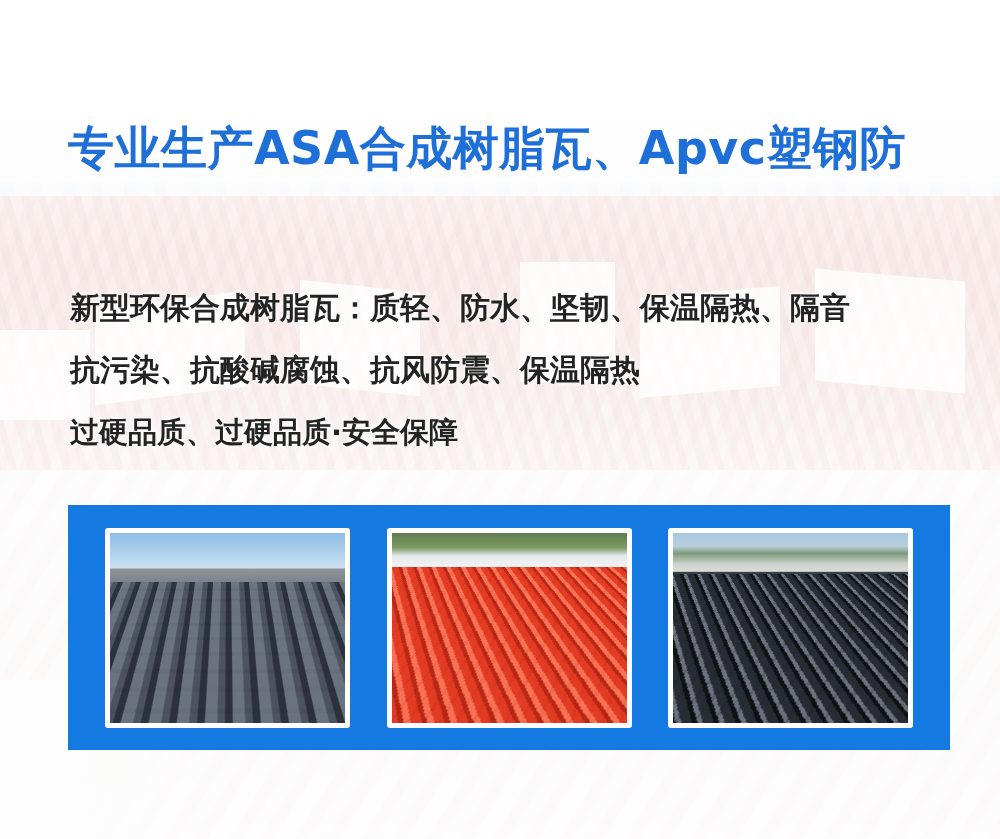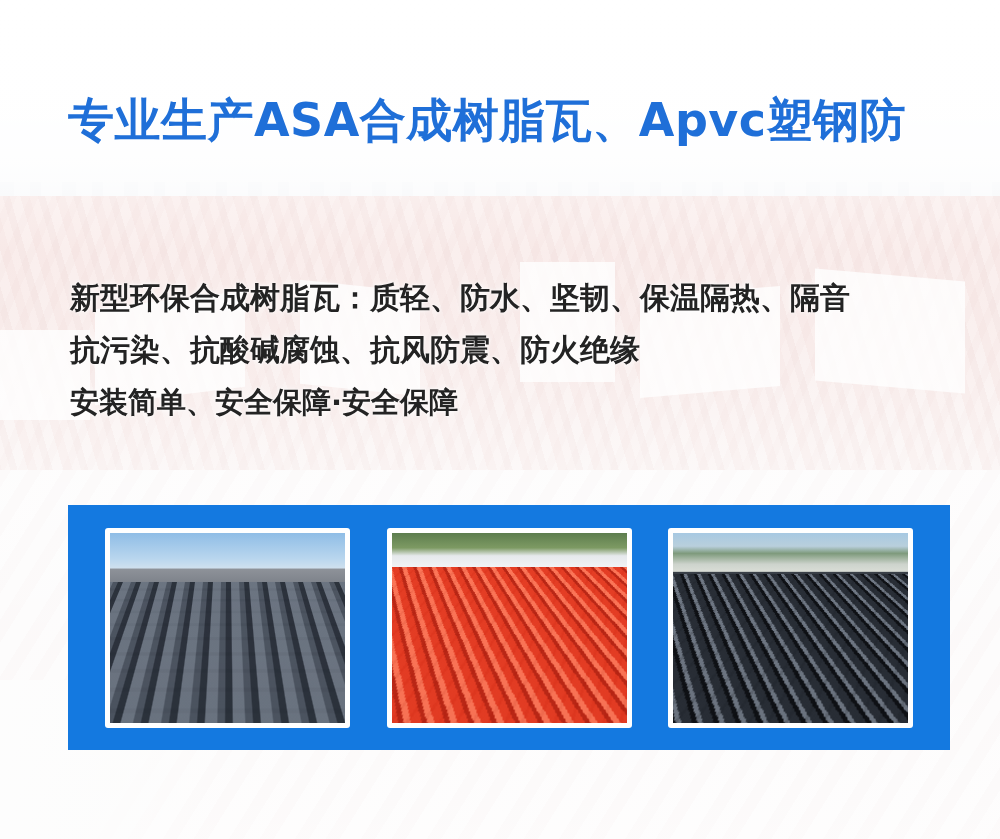--- a/index.html
+++ b/index.html
@@ -102,28 +102,28 @@
   
   .content{position:absolute;left:0;top:0;width:1000px;height:839px;}
 
   .headline{
     position:absolute;left:68px;top:92px;width:880px;
     font-size:46px;line-height:56px;font-weight:bold;
     color:#1f6fd8;letter-spacing:.5px;
     text-shadow:0 0 3px rgba(255,255,255,.95),0 0 7px rgba(255,255,255,.85),
                 1px 1px 0 rgba(255,255,255,.7);
   }
-  .headline .hl-line{display:block;white-space:nowrap;}
+  .headline .hl-line{display:block;white-space:nowrap;margin-top:28px;}
 
   .subtitle{
     position:absolute;left:70px;top:272px;width:900px;
     font-size:30px;line-height:52px;font-weight:bold;color:#232323;
     text-shadow:0 0 3px rgba(255,255,255,.95),0 0 6px rgba(255,255,255,.85);
   }
-  .subtitle .sub-line{display:block;white-space:nowrap;}
+  .subtitle .sub-line{display:block;white-space:nowrap;margin-top:10px;}
   .subtitle .sub-line.last{font-size:29px;}
 
   
   .gallery{
     position:absolute;left:68px;top:505px;width:882px;height:245px;
     background:#1479e0;
   }
   .gallery-inner{
     position:absolute;left:0;top:0;width:882px;height:245px;
     display:flex;align-items:center;justify-content:space-between;
@@ -223,22 +223,22 @@
   </div>
 
   <div class="content">
 
     <div class="headline">
       <span class="hl-line">专业生产ASA合成树脂瓦、Apvc塑钢防</span>
     </div>
 
     <div class="subtitle">
       <span class="sub-line">新型环保合成树脂瓦：质轻、防水、坚韧、保温隔热、隔音</span>
-      <span class="sub-line">抗污染、抗酸碱腐蚀、抗风防震、防火绝缘</span>
-      <span class="sub-line last">安装简单、安全保障·安全保障</span>
+      <span class="sub-line">抗污染、抗酸碱腐蚀、抗风防震、保温隔热</span>
+      <span class="sub-line last">过硬品质、过硬品质·安全保障</span>
     </div>
 
     <div class="gallery">
       <div class="gallery-inner">
         <div class="photo">
           <div class="photo-img p1" title="深灰色合成树脂瓦屋面"></div>
         </div>
         <div class="photo">
           <div class="photo-img p2" title="红色合成树脂瓦屋面"></div>
         </div>

